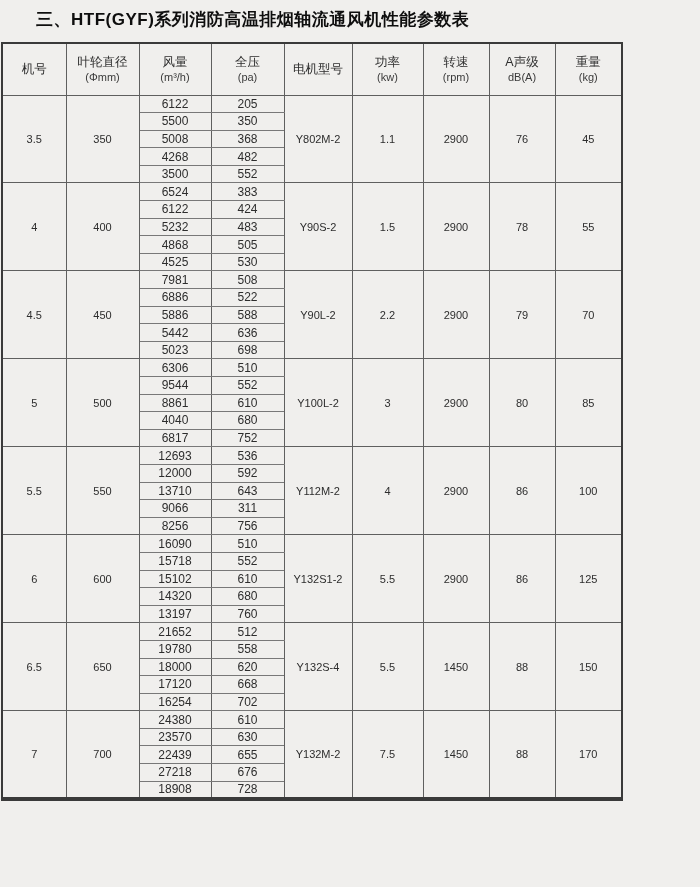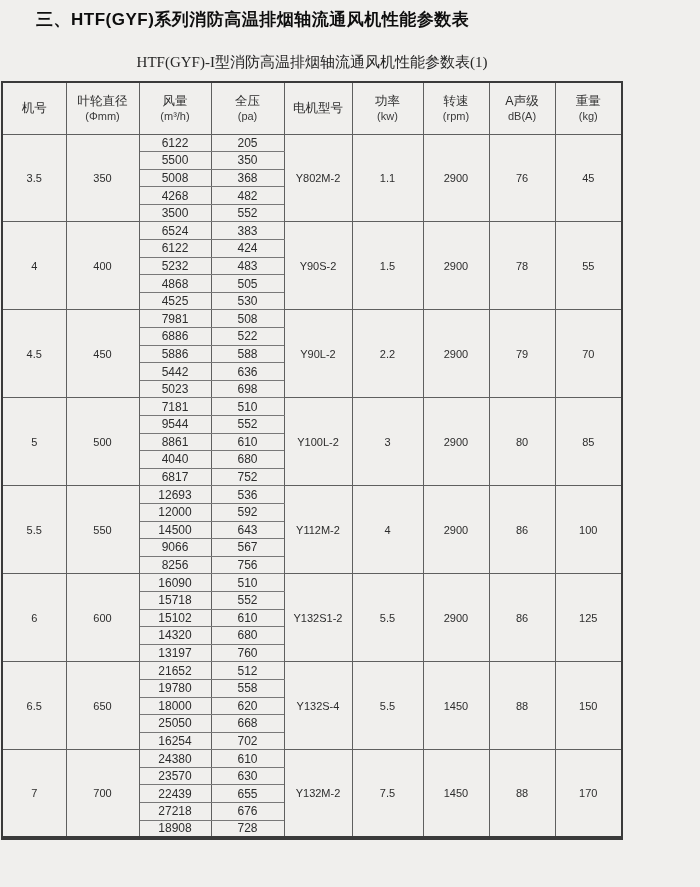--- a/index.html
+++ b/index.html
@@ -81,21 +81,20 @@
   }
   .perf-table td.group-cell {
     font-size: 11px;
   }
 </style>
 </head>
 <body>
 
 <div class="page">
   <h1 class="title">三、HTF(GYF)系列消防高温排烟轴流通风机性能参数表</h1>
-  <div class="subtitle">HTF(GYF)-I型消防高温排烟轴流通风机性能参数表(1)</div>
 
   <table class="perf-table">
     <colgroup id="colgroup">
         <col style="width: 64px;">
         <col style="width: 73px;">
         <col style="width: 72px;">
         <col style="width: 73px;">
         <col style="width: 68px;">
         <col style="width: 71px;">
         <col style="width: 66px;">
@@ -218,21 +217,21 @@
           <td class="sub-cell">5442</td>
           <td class="sub-cell">636</td>
         </tr>
         <tr>
           <td class="sub-cell">5023</td>
           <td class="sub-cell">698</td>
         </tr>
         <tr>
           <td rowspan="5" class="group-cell">5</td>
           <td rowspan="5" class="group-cell">500</td>
-          <td class="sub-cell">7181</td>
+          <td class="sub-cell">6306</td>
           <td class="sub-cell">510</td>
           <td rowspan="5" class="group-cell">Y100L-2</td>
           <td rowspan="5" class="group-cell">3</td>
           <td rowspan="5" class="group-cell">2900</td>
           <td rowspan="5" class="group-cell">80</td>
           <td rowspan="5" class="group-cell">85</td>
         </tr>
         <tr>
           <td class="sub-cell">9544</td>
           <td class="sub-cell">552</td>
@@ -258,26 +257,26 @@
           <td rowspan="5" class="group-cell">4</td>
           <td rowspan="5" class="group-cell">2900</td>
           <td rowspan="5" class="group-cell">86</td>
           <td rowspan="5" class="group-cell">100</td>
         </tr>
         <tr>
           <td class="sub-cell">12000</td>
           <td class="sub-cell">592</td>
         </tr>
         <tr>
-          <td class="sub-cell">14500</td>
+          <td class="sub-cell">13710</td>
           <td class="sub-cell">643</td>
         </tr>
         <tr>
           <td class="sub-cell">9066</td>
-          <td class="sub-cell">567</td>
+          <td class="sub-cell">311</td>
         </tr>
         <tr>
           <td class="sub-cell">8256</td>
           <td class="sub-cell">756</td>
         </tr>
         <tr>
           <td rowspan="5" class="group-cell">6</td>
           <td rowspan="5" class="group-cell">600</td>
           <td class="sub-cell">16090</td>
           <td class="sub-cell">510</td>
@@ -316,21 +315,21 @@
         </tr>
         <tr>
           <td class="sub-cell">19780</td>
           <td class="sub-cell">558</td>
         </tr>
         <tr>
           <td class="sub-cell">18000</td>
           <td class="sub-cell">620</td>
         </tr>
         <tr>
-          <td class="sub-cell">25050</td>
+          <td class="sub-cell">17120</td>
           <td class="sub-cell">668</td>
         </tr>
         <tr>
           <td class="sub-cell">16254</td>
           <td class="sub-cell">702</td>
         </tr>
         <tr>
           <td rowspan="5" class="group-cell">7</td>
           <td rowspan="5" class="group-cell">700</td>
           <td class="sub-cell">24380</td>

